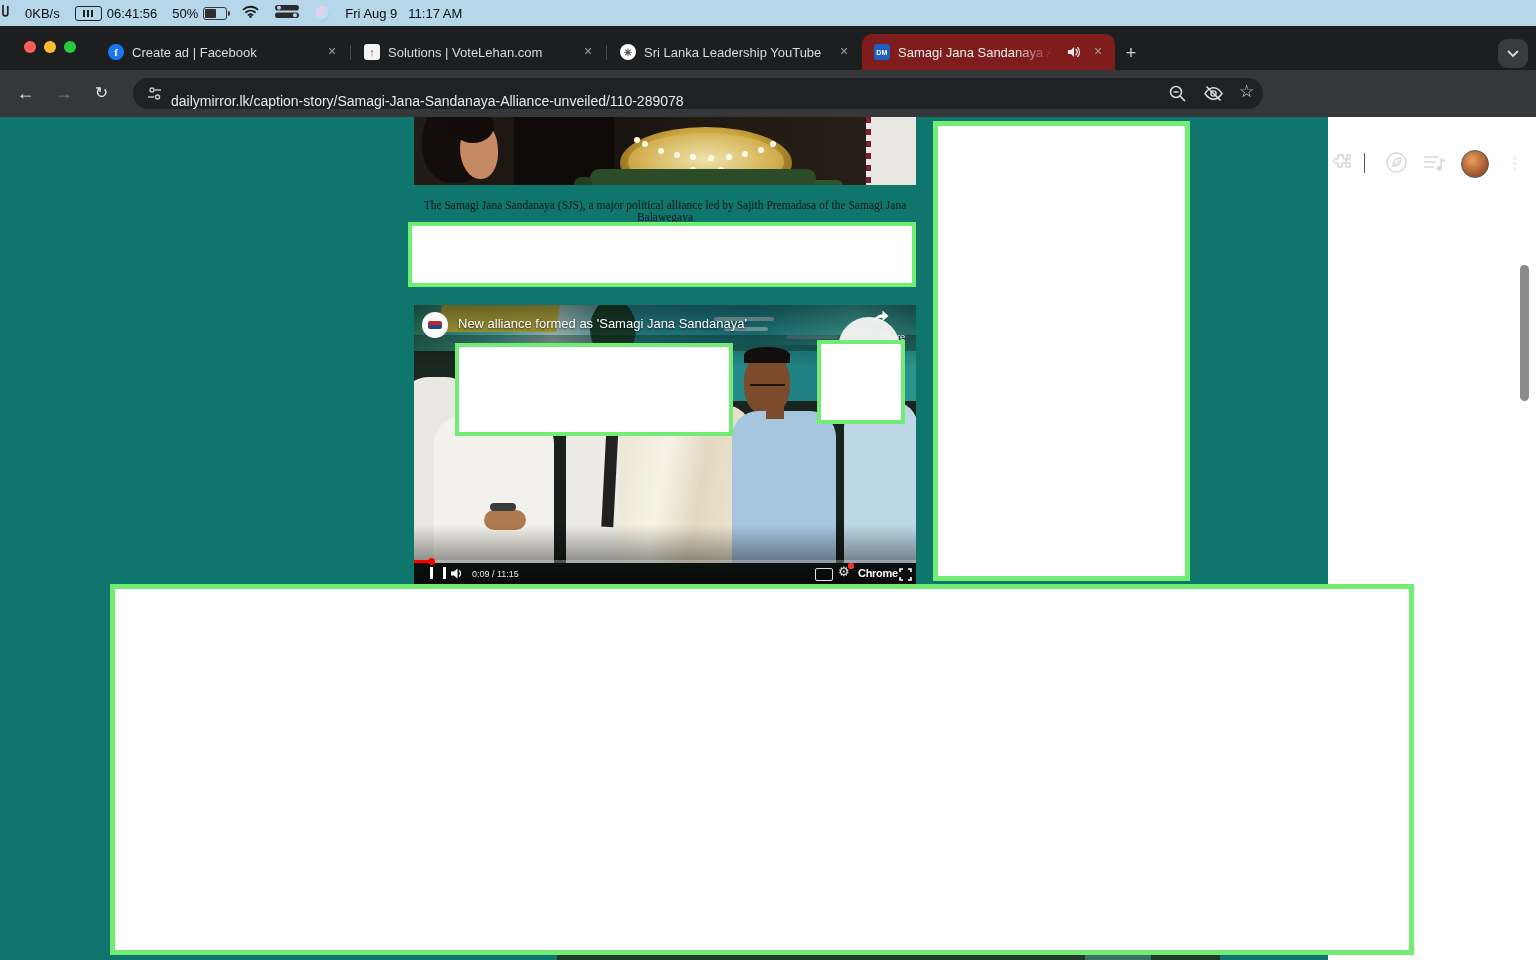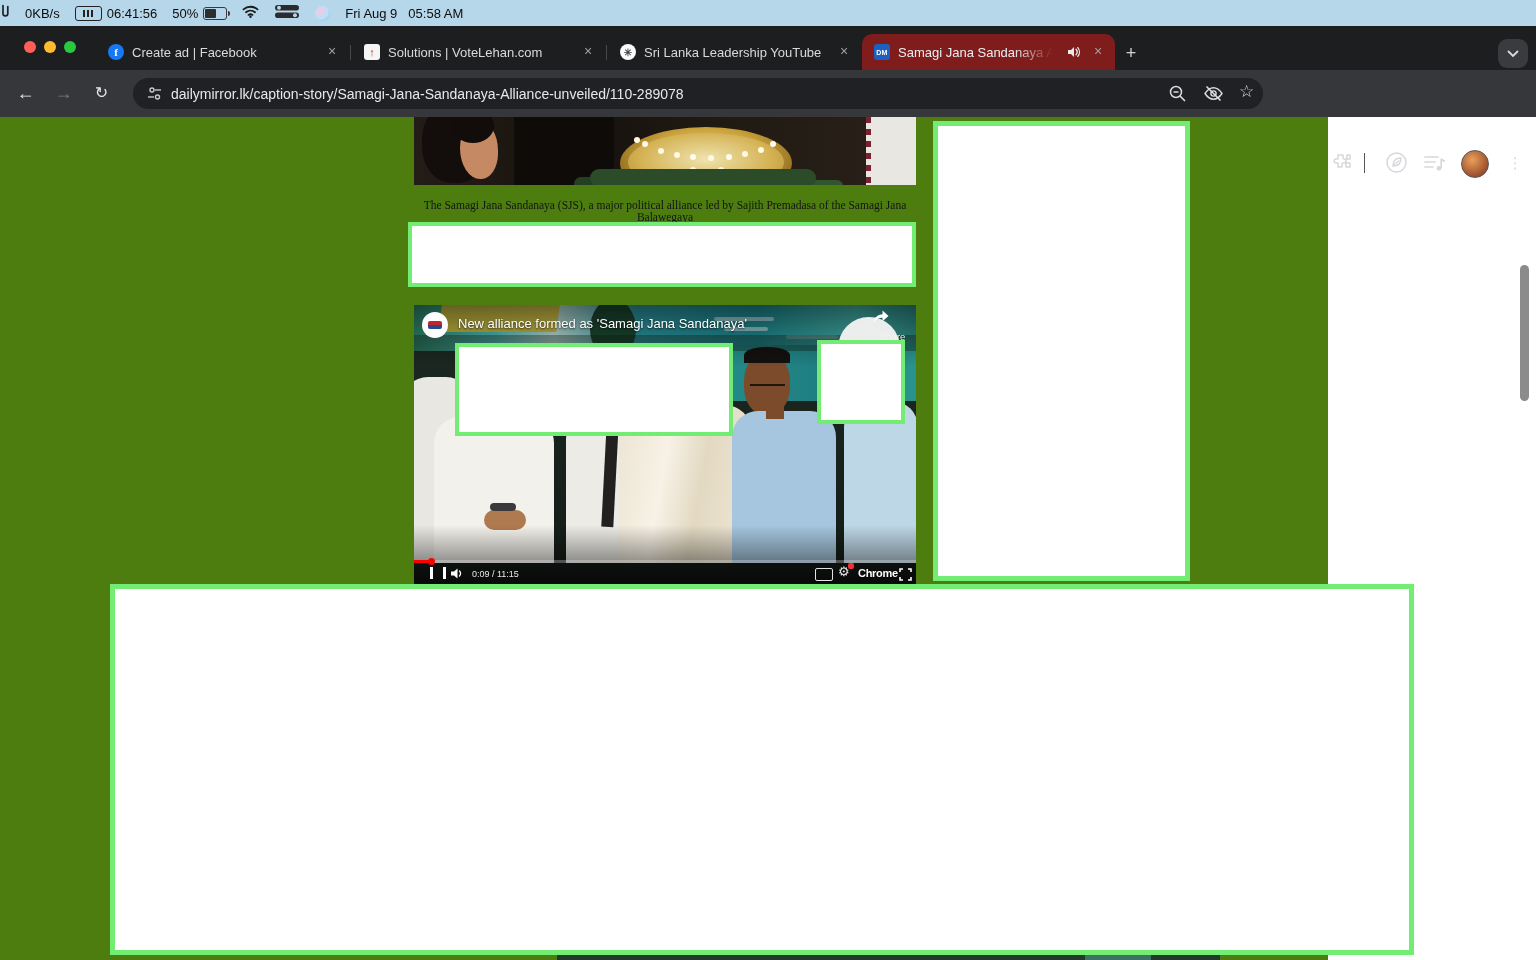--- a/index.html
+++ b/index.html
@@ -33,31 +33,31 @@
   .fav-dm{background:#1e5fc2;border-radius:3px;color:#fff;font-size:7px;letter-spacing:.2px}
   .tclose{width:18px;height:18px;line-height:17px;text-align:center;color:#9da1a6;font-size:14px;border-radius:50%;flex:none}
   .tsep{position:absolute;top:19px;width:1px;height:15px;background:#47484b}
   .newtab{position:absolute;left:1118px;top:15px;width:26px;height:26px;color:#cfd2d6;font-size:18px;text-align:center;line-height:25px;border-radius:50%}
   .tabsearch{position:absolute;left:1498px;top:13px;width:30px;height:29px;background:#3a3b3e;border-radius:9px;display:flex;align-items:center;justify-content:center}
 
   
   .toolbar{position:absolute;left:0;top:70px;width:1536px;height:47px;background:#36373b}
   .navbtn{position:absolute;top:8px;width:31px;height:31px;border-radius:50%;color:#e4e6e9;font-size:18px;text-align:center;line-height:30px}
   .navbtn.dim{color:#77797d}
-  .pill{position:absolute;left:133px;top:8px;width:1130px;height:31px;background:#202124;border-radius:16px;display:flex;align-items:center;color:#e6e8ea;font-size:14px}
+  .pill{position:absolute;left:133px;top:8px;width:1130px;height:31px;background:#202124;border-radius:16px;display:flex;align-items:flex-end;color:#e6e8ea;font-size:14px}
   .urltext{margin-left:38px;white-space:nowrap}
   .extflag{position:absolute;left:1291px;top:79px;width:20px;height:20px;background:#49cc49;border-radius:4px}
   .extflag:after{content:"";position:absolute;left:0;bottom:0;border-left:7px solid #36373b;border-top:7px solid transparent}
   .extbadge{position:absolute;left:1299px;top:92px;background:#65696e;color:#fff;font-size:9px;padding:1.5px 3.5px;border-radius:4px;border:1px solid #36373b}
   .tdivider{position:absolute;left:1364px;top:83px;width:1px;height:20px;background:#55575b}
   .avatar{position:absolute;left:1461px;top:80px;width:26px;height:26px;border-radius:50%;background:radial-gradient(circle at 40% 35%,#e8a05c,#a85b32 60%,#6e3a1f);border:1px solid #54565a}
   .dots3{position:absolute;left:1505px;top:80px;color:#d7d9dc;font-size:15px;line-height:26px;width:20px;text-align:center}
 
   
-  .content{position:absolute;left:0;top:117px;width:1328px;height:843px;background:#4d7c0f}
+  .content{position:absolute;left:0;top:117px;width:1328px;height:843px;background:#0f766e}
 
   .photo{position:absolute;left:414px;top:0;width:502px;height:68px;background:linear-gradient(90deg,#241c16,#17120e 35%,#201a13 60%,#2a2119);overflow:hidden}
   .hair{position:absolute;left:8px;top:-14px;width:66px;height:80px;background:#130e0b;border-radius:45%}
   .skin{position:absolute;left:46px;top:4px;width:38px;height:58px;background:#c58a63;border-radius:48% 52% 45% 55%}
   .fringe{position:absolute;left:38px;top:-8px;width:42px;height:34px;background:#120d0a;border-radius:50%}
   .darkfig{position:absolute;left:100px;top:0;width:100px;height:68px;background:#0e0b08;border-radius:0 0 30% 0}
   .bowl{position:absolute;left:206px;top:10px;width:172px;height:72px;background:radial-gradient(ellipse at 50% 40%,#e8d28a 0%,#caa23c 45%,#8f6d1f 78%,#6b500f 100%);border-radius:50%}
   .bowlrim{position:absolute;left:214px;top:16px;width:156px;height:58px;border-radius:50%;background:radial-gradient(ellipse at 50% 45%,#efe3ae 0%,#d4b254 60%,#a8832a 100%)}
   .lampdots{position:absolute;left:228px;top:24px;width:6px;height:6px;background:#fffbe8;border-radius:50%;
     box-shadow:16px 7px 0 #fff9e2,32px 11px 0 #fff9e2,48px 13px 0 #fffdf0,66px 14px 0 #fff9e2,84px 13px 0 #fffdf0,100px 10px 0 #fff9e2,116px 6px 0 #fff9e2,128px 0 0 #fffdf0,62px 28px 0 #fffef5,48px 26px 0 #fff9e2,76px 26px 0 #fff9e2,-8px -4px 0 #fff9e2}
@@ -140,21 +140,21 @@
     <span>
       <svg width="26" height="15" viewBox="0 0 26 15">
           <rect x="1" y="1" width="24" height="5.6" rx="2.8" fill="#2c2c2c"></rect>
           <circle cx="5" cy="3.8" r="2" fill="#b6d6ea"></circle>
           <rect x="1" y="8.4" width="24" height="5.6" rx="2.8" fill="#2c2c2c"></rect>
           <circle cx="21" cy="11.2" r="2" fill="#b6d6ea"></circle>
         </svg>
     </span>
     <span class="siri"></span>
     <span>Fri Aug 9</span>
-    <span style="margin-left:-4px">05:58 AM</span>
+    <span style="margin-left:-4px">11:17 AM</span>
   </div>
 </div>
 
 <div class="tabbar">
   <span class="light" style="left:24px;background:#ff5f57"></span>
   <span class="light" style="left:44px;background:#febc2e"></span>
   <span class="light" style="left:64px;background:#27c93f"></span>
 
   <div class="tab" style="left:96px">
     <span class="fav fav-fb">f</span>

